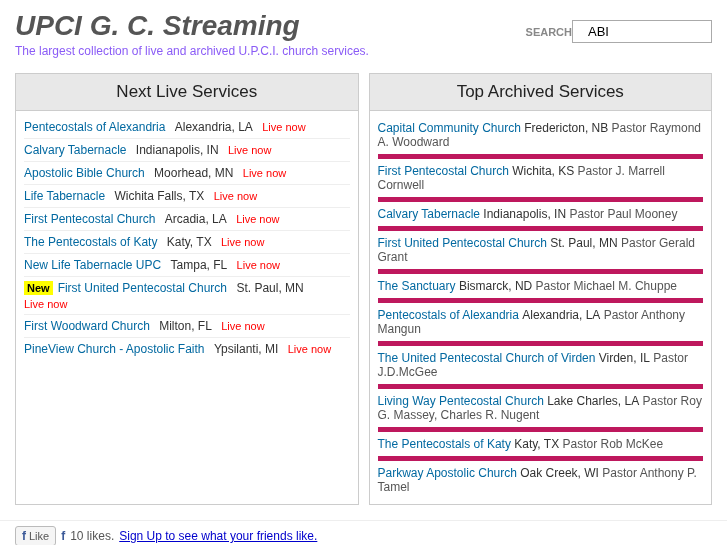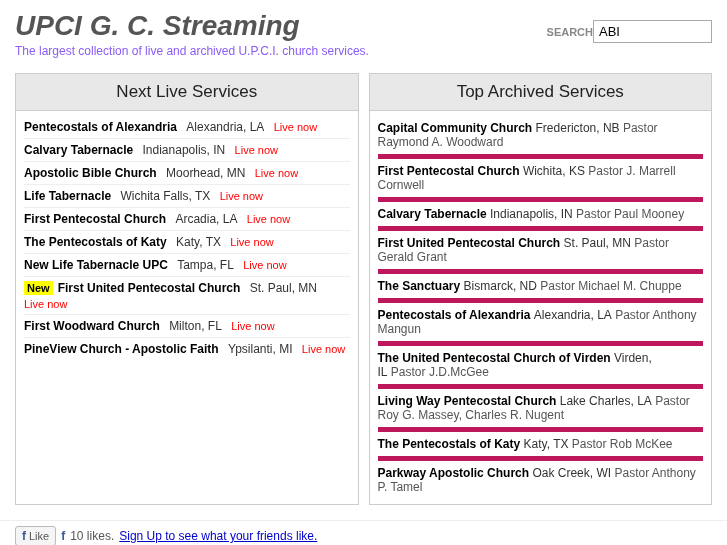--- a/index.html
+++ b/index.html
@@ -4,31 +4,31 @@
   <style>
     * { margin: 0; padding: 0; box-sizing: border-box; }
     body { font-family: Arial, sans-serif; font-size: 13px; background: #fff; color: #333; width: 727px; }
     
     #header { padding: 10px 15px 5px 15px; display: flex; align-items: flex-start; justify-content: space-between; }
     #site-title { font-size: 28px; font-weight: bold; color: #555; font-style: italic; }
     #tagline { font-size: 12px; color: #8b5cf6; margin-top: 2px; }
     #header-left { }
     #search-area { display: flex; align-items: center; margin-top: 10px; }
     #search-label { font-size: 11px; color: #888; font-weight: bold; }
-    #search-input { border: 1px solid #aaa; padding: 3px 5px; font-size: 13px; width: 119px; }
+    #search-input { border: 1px solid #aaa; padding: 3px 15px; font-size: 13px; width: 140px; }
     
     #main-content { display: flex; gap: 0; padding: 10px 10px; }
     
     .section-box { border: 1px solid #ccc; flex: 1; margin: 0 5px; }
     .section-title { background: #e8e8e8; text-align: center; font-size: 17px; font-weight: normal; padding: 8px 5px; border-bottom: 1px solid #ccc; color: #222; }
     .section-body { padding: 5px 8px; }
     
     .live-row { padding: 4px 0; border-bottom: 1px solid #eee; font-size: 12px; display: flex; align-items: center; flex-wrap: wrap; gap: 3px; }
     .live-row:last-child { border-bottom: none; }
-    .church-link { color: #000000; font-weight: bold; text-decoration: none; font-size: 12px; }
+    .church-link { color: #0369a1; font-weight: normal; text-decoration: none; font-size: 12px; }
     .location-text { color: #333; font-size: 12px; }
     .live-badge { color: red; font-size: 11px; }
     
     .archived-row { padding: 5px 0; border-bottom: 5px solid #be185d; font-size: 12px; }
     .archived-row:last-child { border-bottom: none; }
     .pastor-text { color: #555; font-size: 12px; }
     
     #fb-section { padding: 5px 15px; border-top: 1px solid #eee; margin-top: 5px; font-size: 12px; color: #555; display: flex; align-items: center; gap: 5px; }
     .fb-like-btn { display: inline-flex; align-items: center; gap: 3px; border: 1px solid #bbb; border-radius: 3px; padding: 2px 6px; font-size: 11px; background: #f5f5f5; cursor: pointer; }
     .fb-icon { color: #3b5998; font-weight: bold; font-size: 12px; }

